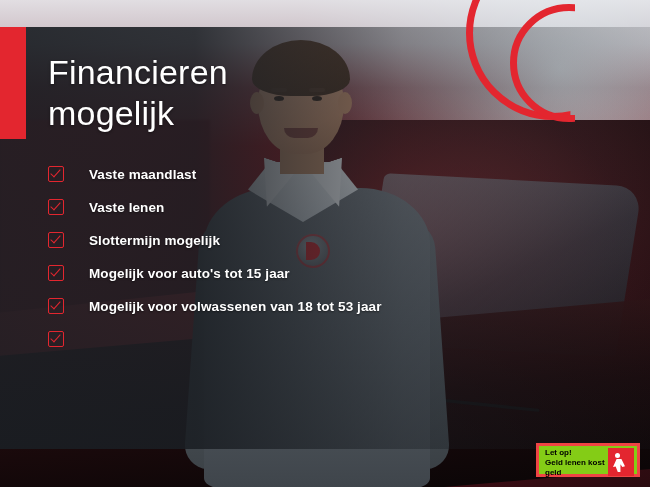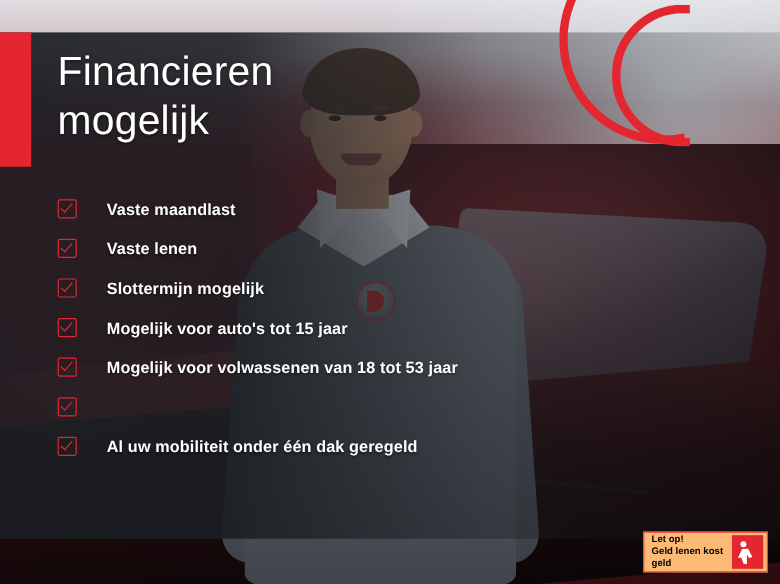--- a/index.html
+++ b/index.html
@@ -165,21 +165,21 @@
     right: 22px; top: 4px;
     width: 104px; height: 104px;
     border: 7px solid #e3262f;
     border-radius: 50%;
     clip-path: polygon(0 0, 55% 0, 55% 100%, 0 100%);
   }
 
   
   .headline {
     position: absolute;
-    left: 48px; top: 40px;
+    left: 48px; top: 52px;
     color: #ffffff;
     font-size: 34px;
     line-height: 1.22;
     font-weight: 400;
     letter-spacing: 0.2px;
     text-shadow: 0 1px 3px rgba(0,0,0,0.45);
   }
   .headline span { display: block; }
 
   
@@ -219,24 +219,23 @@
     letter-spacing: 0.1px;
     white-space: nowrap;
     text-shadow: 0 1px 2px rgba(0,0,0,0.5);
   }
 
   
   .badge {
     position: absolute;
     right: 10px; bottom: 10px;
     width: 104px; height: 34px;
-    background: #fdba74;
-    border: 1px solid #ef4444;
+    background: #84cc16;
+    border: 3px solid #ef4444;
     display: flex;
-    align-items: center;
     box-sizing: border-box;
     padding: 2px 3px;
   }
   .badge-text {
     flex: 1 1 auto;
     color: #000;
     font-size: 8px;
     font-weight: 700;
     line-height: 1.25;
     padding-left: 3px;
@@ -322,24 +321,20 @@
       <span class="check"></span>
       <span class="bullet-text">Mogelijk voor auto's tot 15 jaar</span>
     </div>
     <div class="bullet">
       <span class="check"></span>
       <span class="bullet-text">Mogelijk voor volwassenen van 18 tot 53 jaar</span>
     </div>
     <div class="bullet">
       <span class="check"></span>
     </div>
-    <div class="bullet">
-      <span class="check"></span>
-      <span class="bullet-text">Al uw mobiliteit onder één dak geregeld</span>
-    </div>
   </div>
 
   <div class="badge">
     <div class="badge-text">
       <em>Let op!</em>
       <em>Geld lenen kost geld</em>
     </div>
     <div class="badge-icon">
       <span class="man"></span>
       <span class="body"></span>

